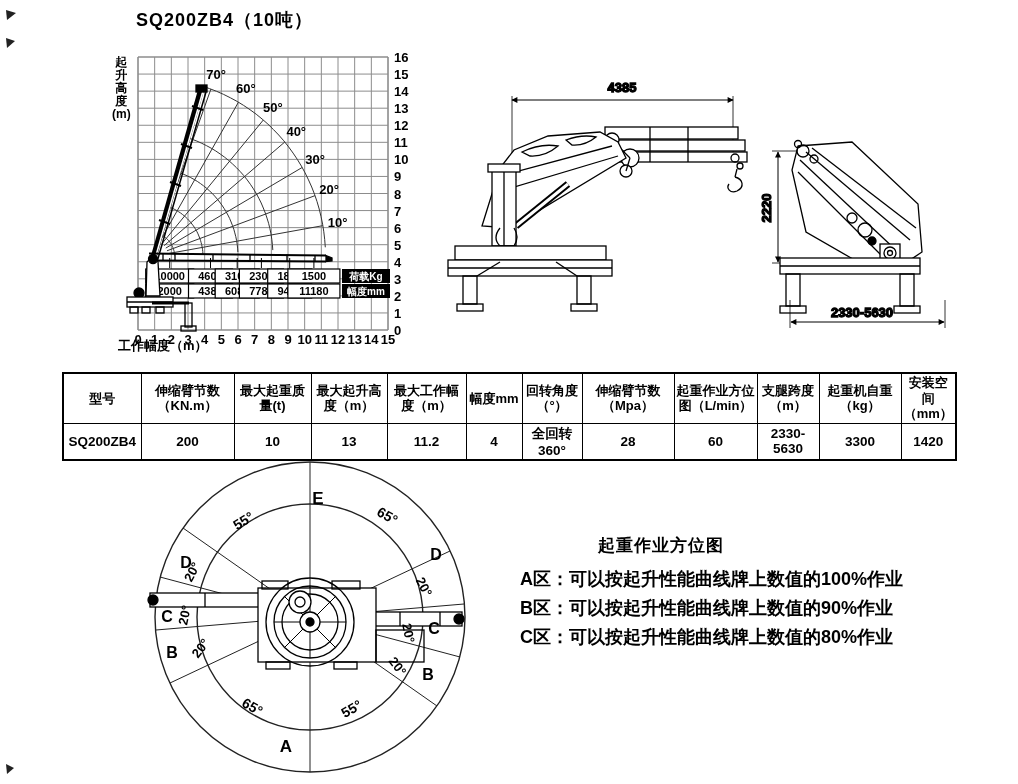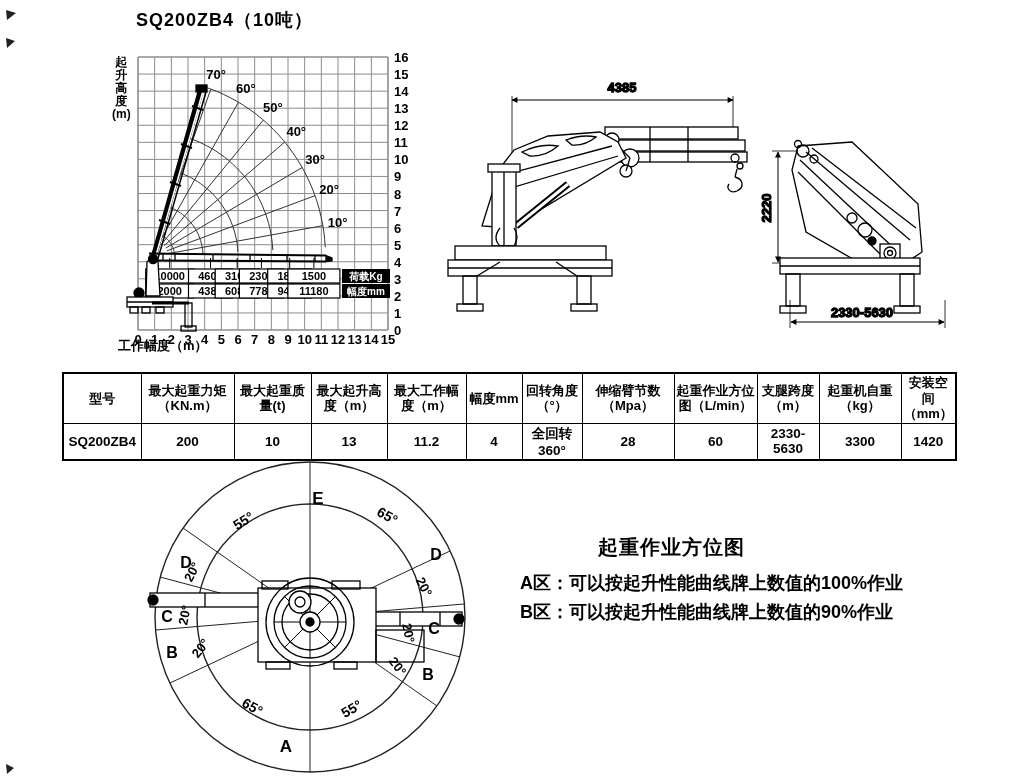--- a/index.html
+++ b/index.html
@@ -9,21 +9,21 @@
   svg text{font-family:"Liberation Sans","DejaVu Sans",sans-serif;}
   .title{position:absolute;left:128px;top:8px;font-size:18px;font-weight:bold;letter-spacing:1px;margin-left:8px;}
   .ylab{position:absolute;left:112px;top:56px;font-size:12px;font-weight:bold;line-height:13px;white-space:pre;text-align:center;}
   .xlab{position:absolute;left:118px;top:337px;font-size:13px;font-weight:bold;}
   .spec{position:absolute;left:62px;top:372px;border-collapse:collapse;table-layout:fixed;background:#fff;}
   .spec th,.spec td{border:1.4px solid #000;text-align:center;vertical-align:middle;padding:1px 1px;overflow:hidden;}
   .spec th{font-size:13px;font-weight:bold;height:42px;line-height:1.2;}
   .spec td{font-size:13.5px;font-weight:bold;height:32px;}
   .spec{border:2px solid #000;}
   .legend{position:absolute;left:520px;top:534px;width:340px;}
-  .legend-title{font-size:20px;font-weight:bold;padding-left:78px;margin-bottom:8px;letter-spacing:1px;}
+  .legend-title{font-size:17px;font-weight:bold;padding-left:78px;margin-bottom:8px;letter-spacing:1px;}
   .legend-line{font-size:18px;font-weight:bold;line-height:29px;white-space:nowrap;}
   .tick{font-size:13px;font-weight:bold;fill:#000;}
   .ang{font-size:13px;font-weight:bold;fill:#000;}
   .dim{font-size:13px;font-weight:bold;fill:#000;text-anchor:middle;}
   .cap{font-size:11px;font-weight:bold;fill:#000;text-anchor:middle;}
   .capw{font-size:10px;font-weight:bold;fill:#fff;text-anchor:middle;}
 </style>
 </head>
 <body>
 
@@ -357,21 +357,21 @@
         <col style="width: 60px;">
         <col style="width: 92px;">
         <col style="width: 83px;">
         <col style="width: 62px;">
         <col style="width: 82px;">
         <col style="width: 55px;">
       </colgroup>
   <tbody>
     <tr id="spec-head">
           <th>型号</th>
-          <th>最大起重力矩（KN.m）</th>
+          <th>伸缩臂节数（KN.m）</th>
           <th>最大起重质量(t)</th>
           <th>最大起升高度（m）</th>
           <th>最大工作幅度（m）</th>
           <th>幅度mm</th>
           <th>回转角度（°）</th>
           <th>伸缩臂节数（Mpa）</th>
           <th>起重作业方位图（L/min）</th>
           <th>支腿跨度（m）</th>
           <th>起重机自重（kg）</th>
           <th>安装空间（mm）</th>
@@ -391,16 +391,17 @@
           <td>1420</td>
         </tr>
   </tbody>
 </table>
 
 <div class="legend">
   <div class="legend-title">起重作业方位图</div>
   <div id="legend-items">
         <div class="legend-line">A区：可以按起升性能曲线牌上数值的100%作业</div>
         <div class="legend-line">B区：可以按起升性能曲线牌上数值的90%作业</div>
+        <div class="legend-line">C区：可以按起升性能曲线牌上数值的80%作业</div>
       </div>
 </div>
 
 </div>
 
 </body></html>

